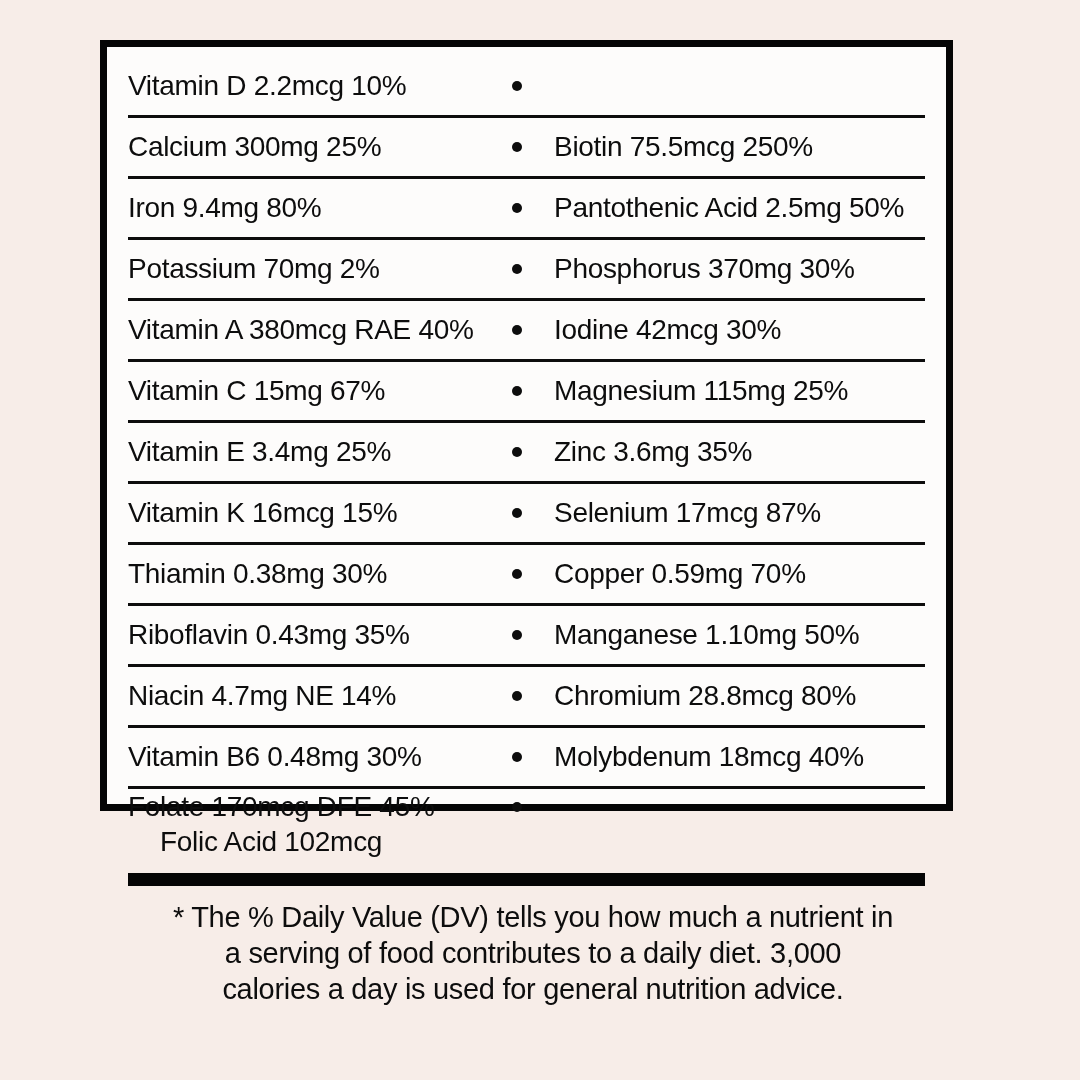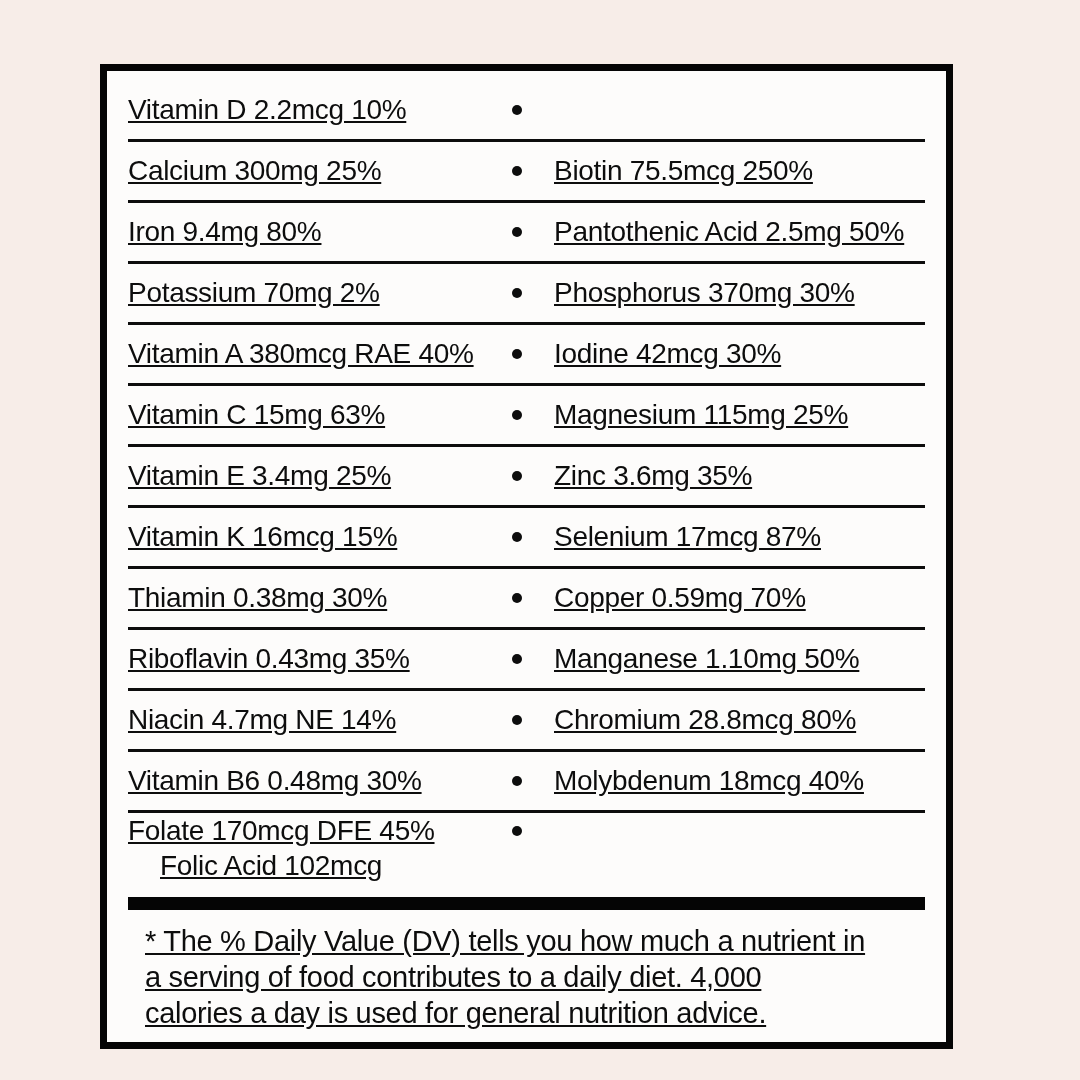--- a/index.html
+++ b/index.html
@@ -11,27 +11,26 @@
     height: 1080px;
     background: #f7ede8;
     font-family: "Liberation Sans", sans-serif;
     color: #0d0d0d;
     position: relative;
     overflow: hidden;
   }
   .label-box {
     position: absolute;
     left: 100px;
-    top: 64px;
+    top: 40px;
     width: 853px;
-    height: 985px;
+    height: 771px;
     box-sizing: border-box;
     background: #fdfcfb;
     border: 7px solid #050505;
-    text-decoration: underline;
   }
   .content {
     padding: 10px 21px 0 21px;
   }
   .row {
     display: flex;
     align-items: center;
     height: 58px;
     border-bottom: 3px solid #0d0d0d;
     font-size: 28px;
@@ -79,20 +78,21 @@
   }
   .thick-bar {
     height: 13px;
     background: #050505;
   }
   .footnote {
     padding: 13px 4px 0 17px;
     font-size: 29px;
     line-height: 36px;
     letter-spacing: -0.3px;
+    text-align: center;
   }
 </style>
 </head>
 <body>
 
 <div class="label-box">
   <div class="content">
 
     <div class="row">
       <span class="cell-left">Vitamin D 2.2mcg 10%</span>
@@ -127,21 +127,21 @@
 
     <div class="row">
       <span class="cell-left">Vitamin A 380mcg RAE 40%</span>
       <span class="cell-bullet">
           <span class="dot"></span>
         </span>
       <span class="cell-right">Iodine 42mcg 30%</span>
     </div>
 
     <div class="row">
-      <span class="cell-left">Vitamin C 15mg 63%</span>
+      <span class="cell-left">Vitamin C 15mg 67%</span>
       <span class="cell-bullet">
           <span class="dot"></span>
         </span>
       <span class="cell-right">Magnesium 115mg 25%</span>
     </div>
 
     <div class="row">
       <span class="cell-left">Vitamin E 3.4mg 25%</span>
       <span class="cell-bullet">
           <span class="dot"></span>
@@ -197,18 +197,18 @@
       <span class="cell-bullet">
           <span class="dot"></span>
         </span>
       <span class="cell-right"></span>
     </div>
 
     <div class="thick-bar"></div>
 
     <div class="footnote">
       <div>* The % Daily Value (DV) tells you how much a nutrient in</div>
-      <div>a serving of food contributes to a daily diet. 4,000</div>
+      <div>a serving of food contributes to a daily diet. 3,000</div>
       <div>calories a day is used for general nutrition advice.</div>
     </div>
 
   </div>
 </div>
 
 </body></html>

